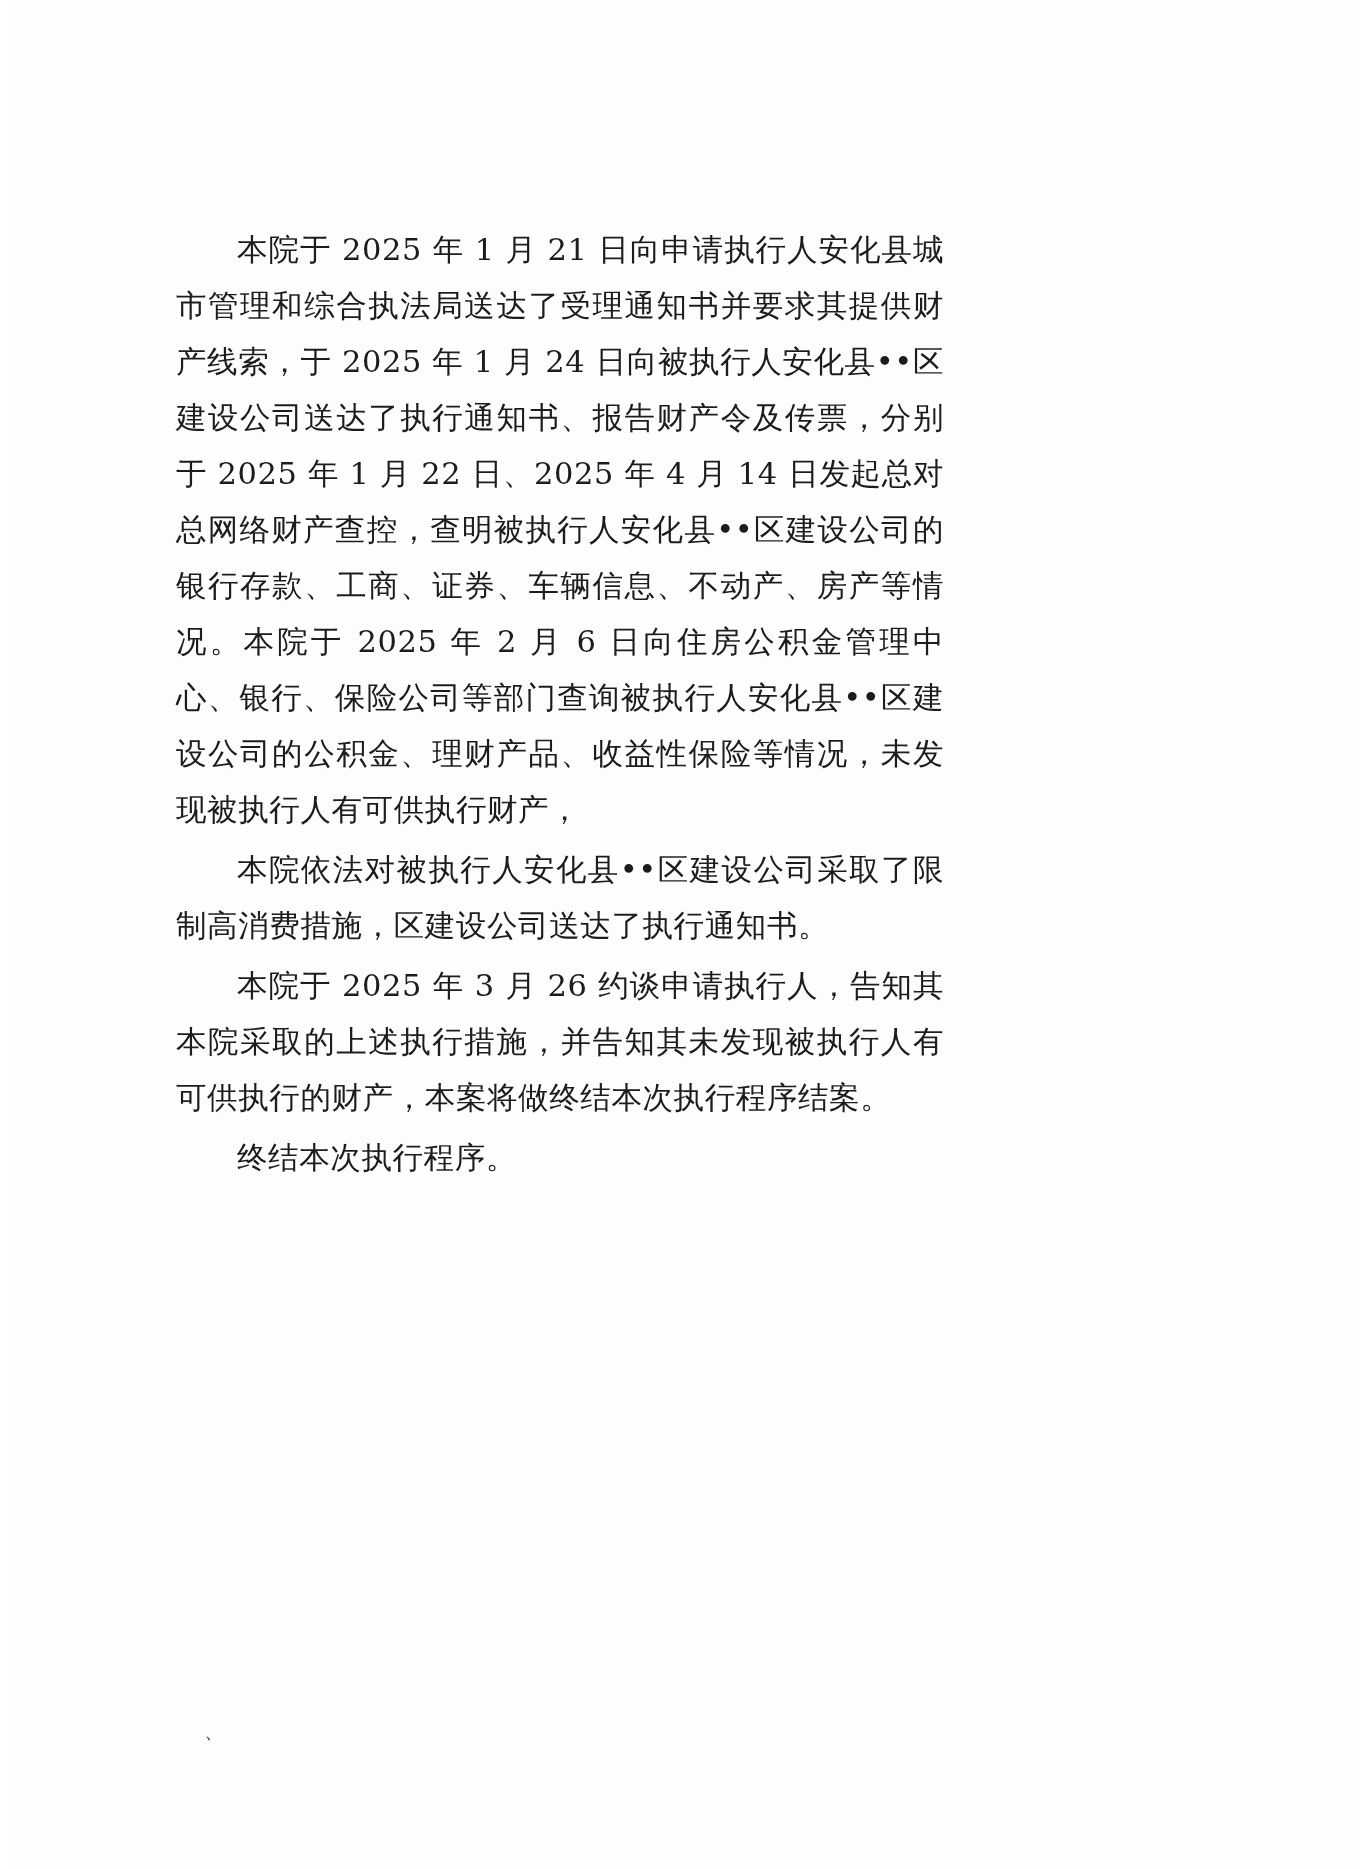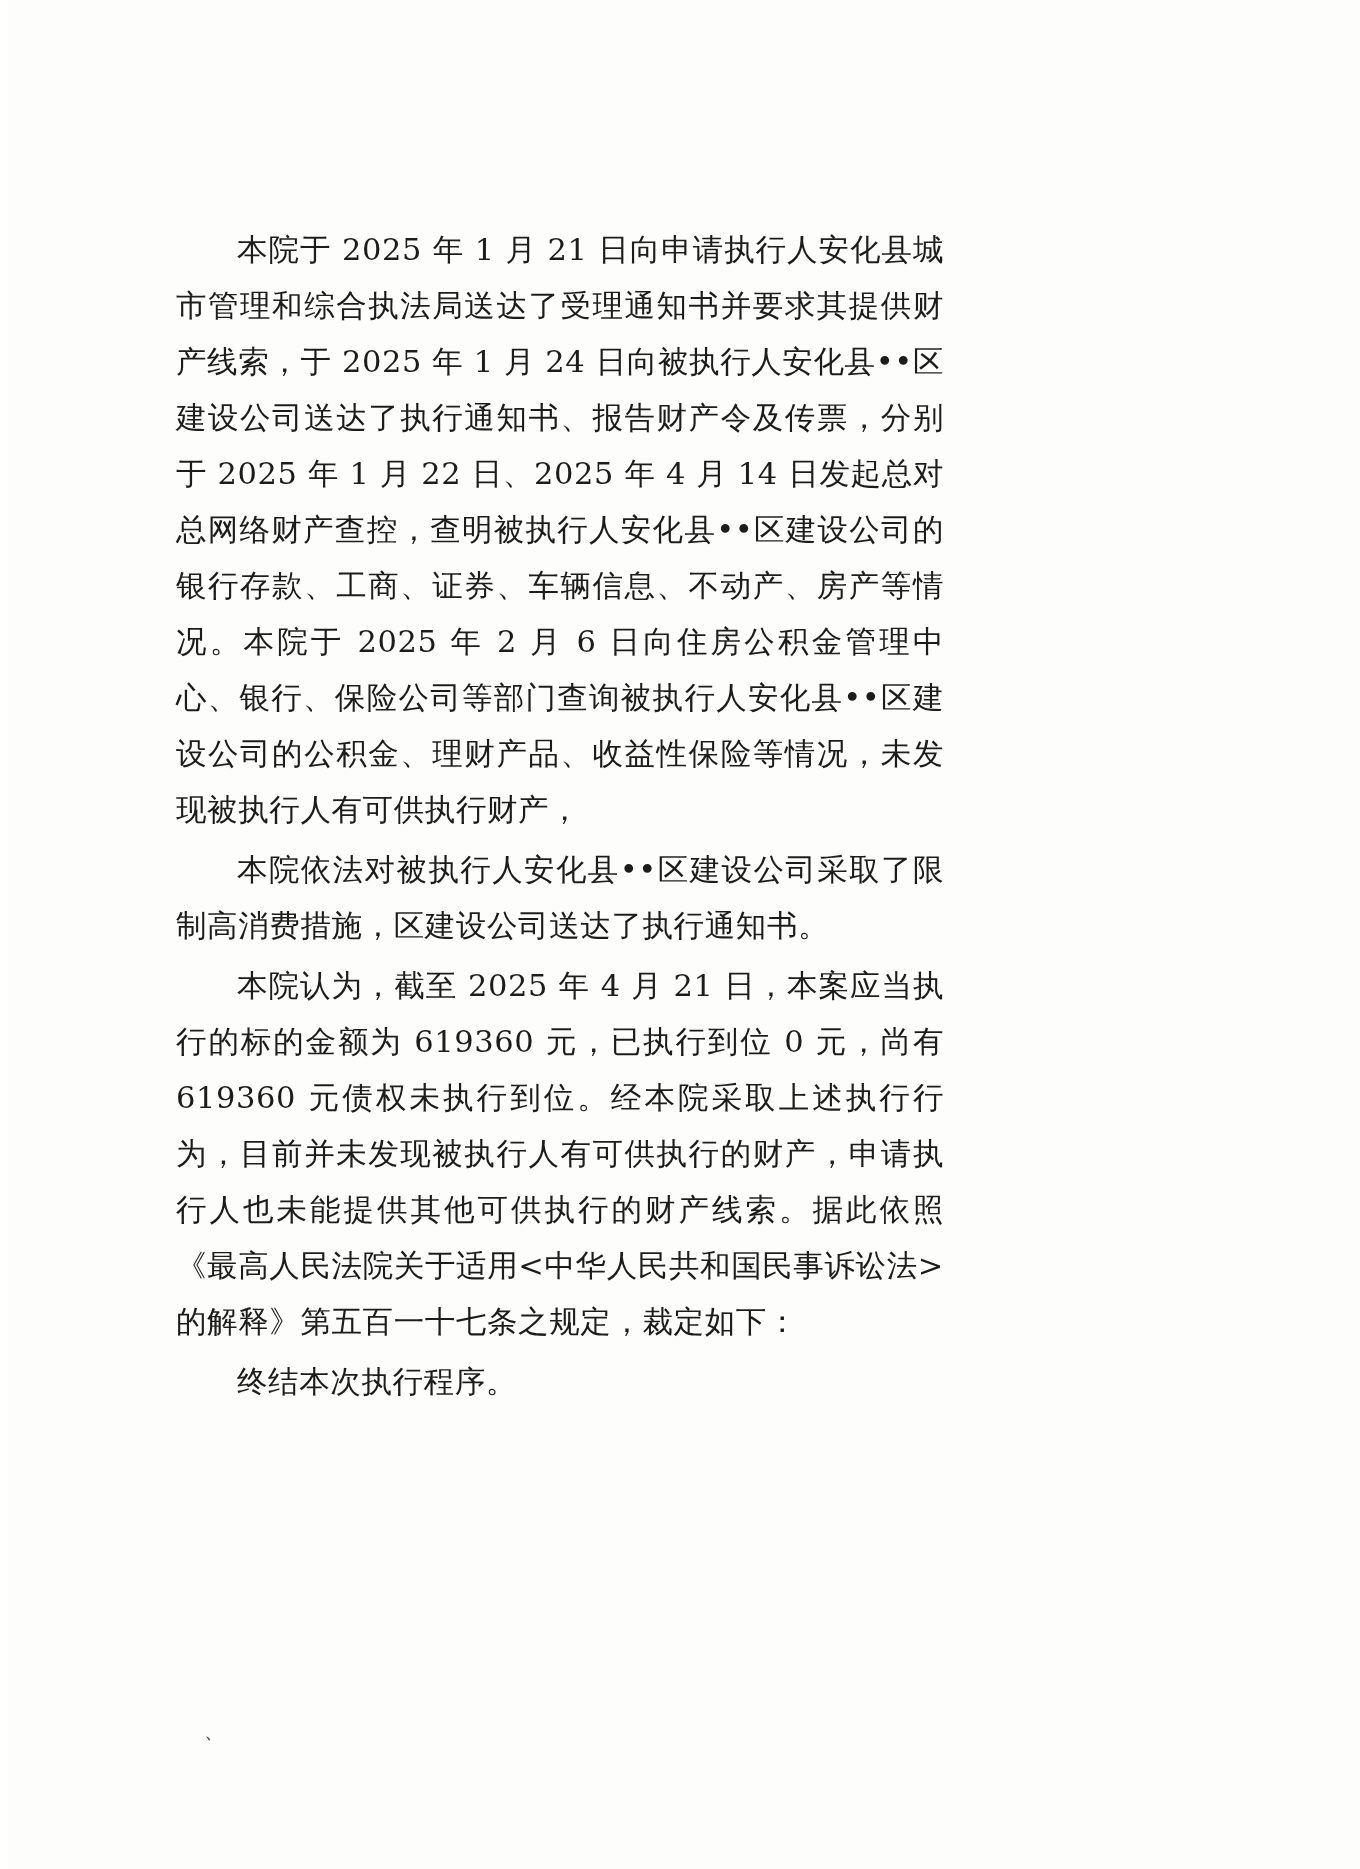--- a/index.html
+++ b/index.html
@@ -48,17 +48,17 @@
     font-family: "DejaVu Serif", "Liberation Serif", serif;
   }
 </style>
 </head>
 <body>
 
 <div class="page">
   <div class="doc-body">
     <p class="para">本院于 2025 年 1 月 21 日向申请执行人安化县城市管理和综合执法局送达了受理通知书并要求其提供财产线索，于 2025 年 1 月 24 日向被执行人安化县••区建设公司送达了执行通知书、报告财产令及传票，分别于 2025 年 1 月 22 日、2025 年 4 月 14 日发起总对总网络财产查控，查明被执行人安化县••区建设公司的银行存款、工商、证券、车辆信息、不动产、房产等情况。本院于 2025 年 2 月 6 日向住房公积金管理中心、银行、保险公司等部门查询被执行人安化县••区建设公司的公积金、理财产品、收益性保险等情况，未发现被执行人有可供执行财产，</p>
     <p class="para">本院依法对被执行人安化县••区建设公司采取了限制高消费措施，区建设公司送达了执行通知书。</p>
-    <p class="para">本院认为，截至 2025 年 4 月 21 日，本案应当执行的标的金额为 619360 元，已执行到位 0 元，尚有 619360 元债权未执行到位。经本院采取上述执行行为，目前并未发现被执行人有可供执行的财产，申请执行人也未能提供其他可供执行的财产线索。据此依照《最高人民法院关于适用&lt;中华人民共和国民事诉讼法&gt;的解释》第五百一十七条之规定，裁定如下：</p>
+    <p class="para">本院于 2025 年 3 月 26 约谈申请执行人，告知其本院采取的上述执行措施，并告知其未发现被执行人有可供执行的财产，本案将做终结本次执行程序结案。</p>
     <p class="para">终结本次执行程序。</p>
   </div>
   <div class="tail-mark">、</div>
 </div>
 
 </body></html>

